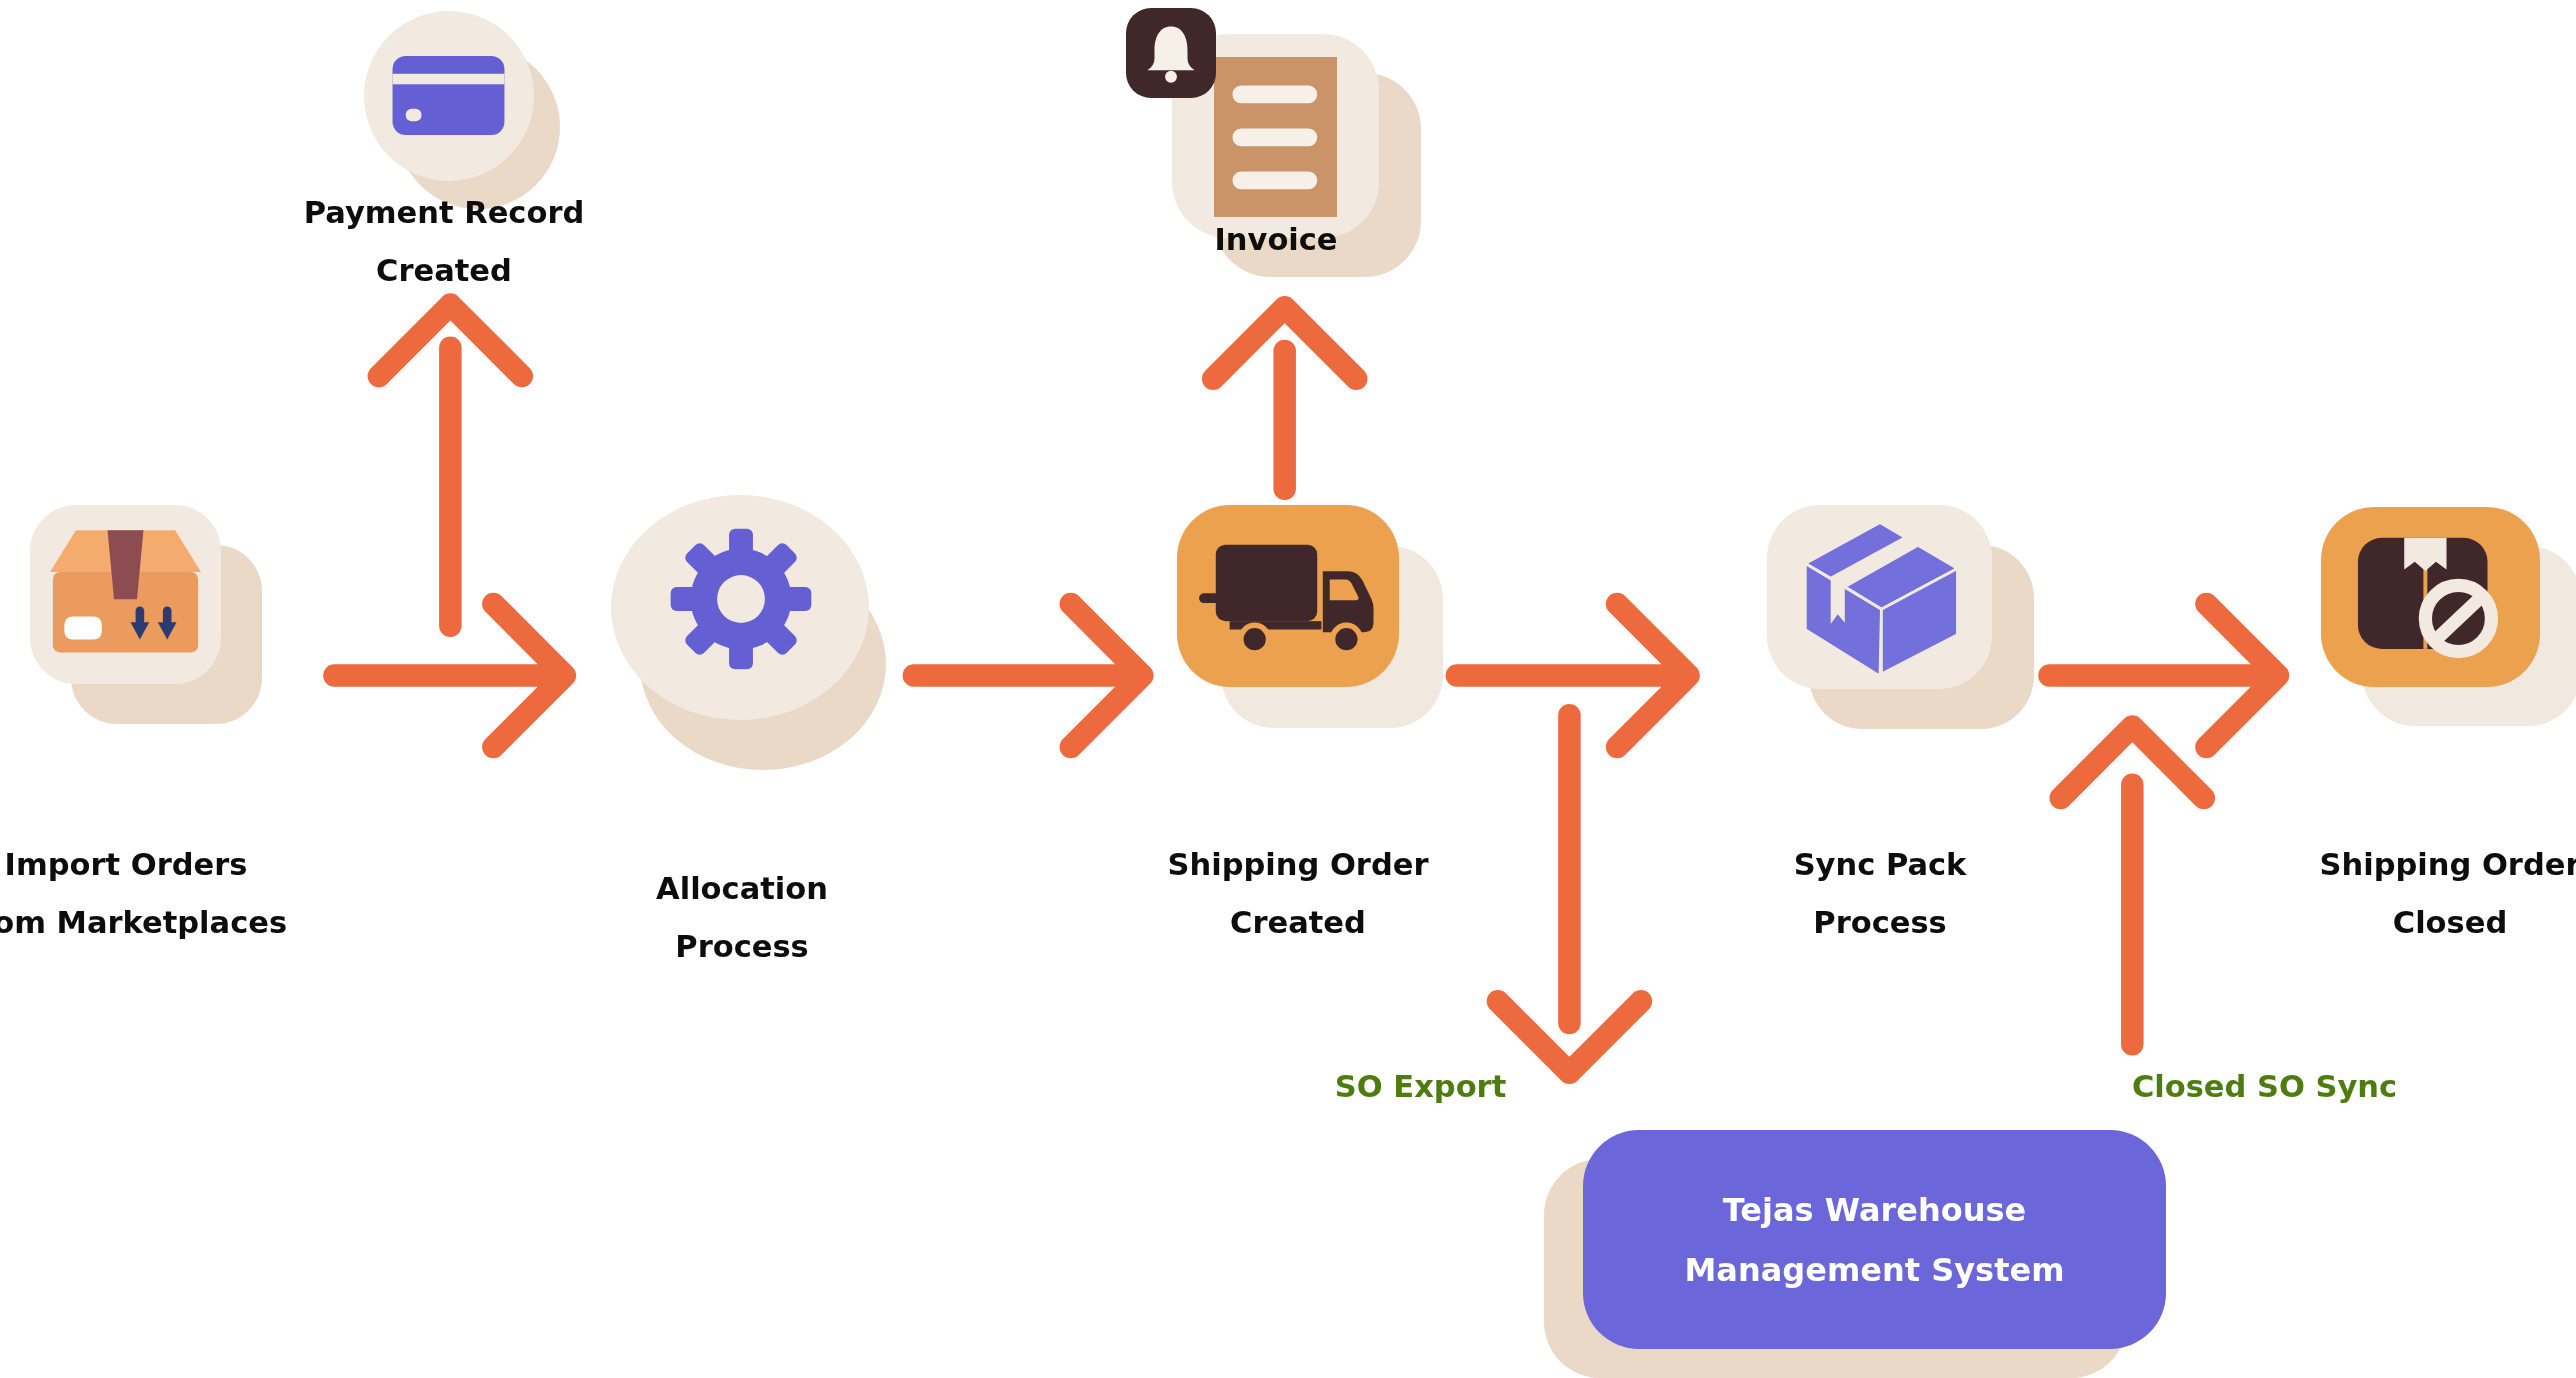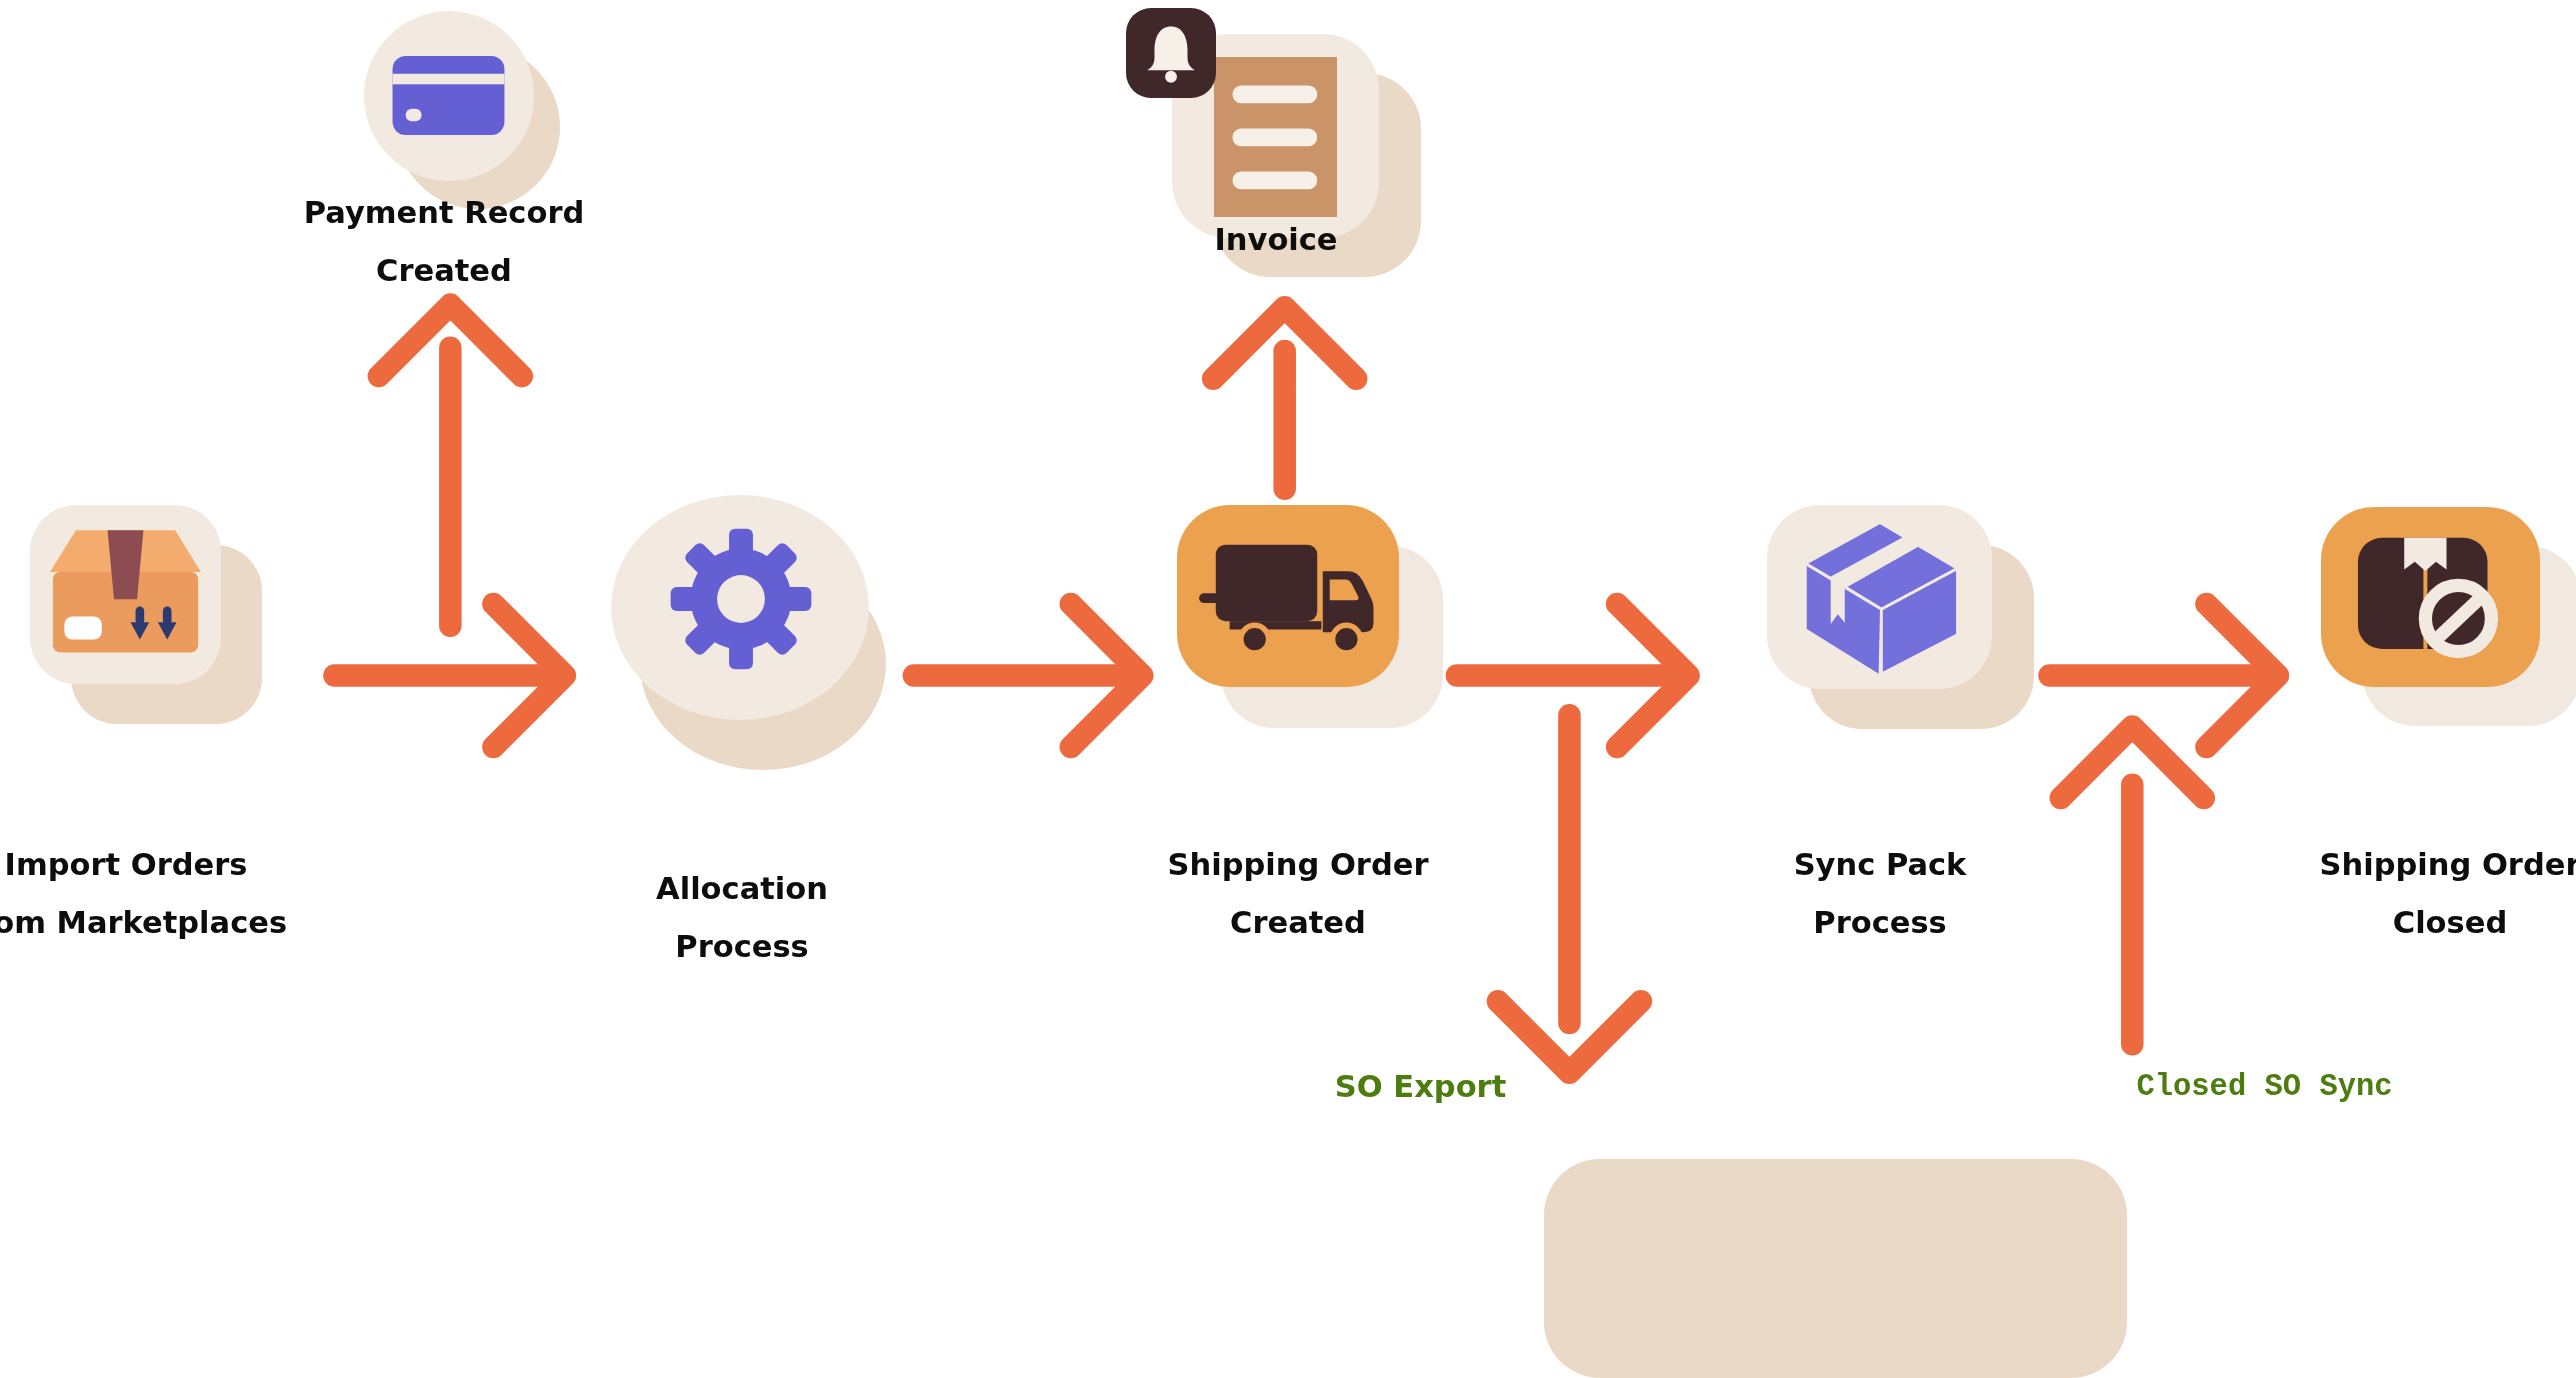--- a/index.html
+++ b/index.html
@@ -190,20 +190,24 @@
     </svg>
   </div>
   <div class="node-label" style="left:2218px;top:836px;width:464px;">
     <span>Shipping Order</span>
     <span>Closed</span>
   </div>
 
   <div class="edge-label" style="left:1222px;top:1070px;width:397px;">
     <span>SO Export</span>
   </div>
-  <div class="edge-label" style="left:2066px;top:1070px;width:397px;font-family:Liberation Mono, monospace;">
+  <div class="edge-label" style="left:2066px;top:1070px;width:397px;">
     <span>Closed SO Sync</span>
   </div>
 
   <div class="sys-shadow"></div>
+  <div class="sys-box">
+    <div class="line">Tejas Warehouse</div>
+    <div class="line">Management System</div>
+  </div>
 
 </div>
 
 
 </body></html>

